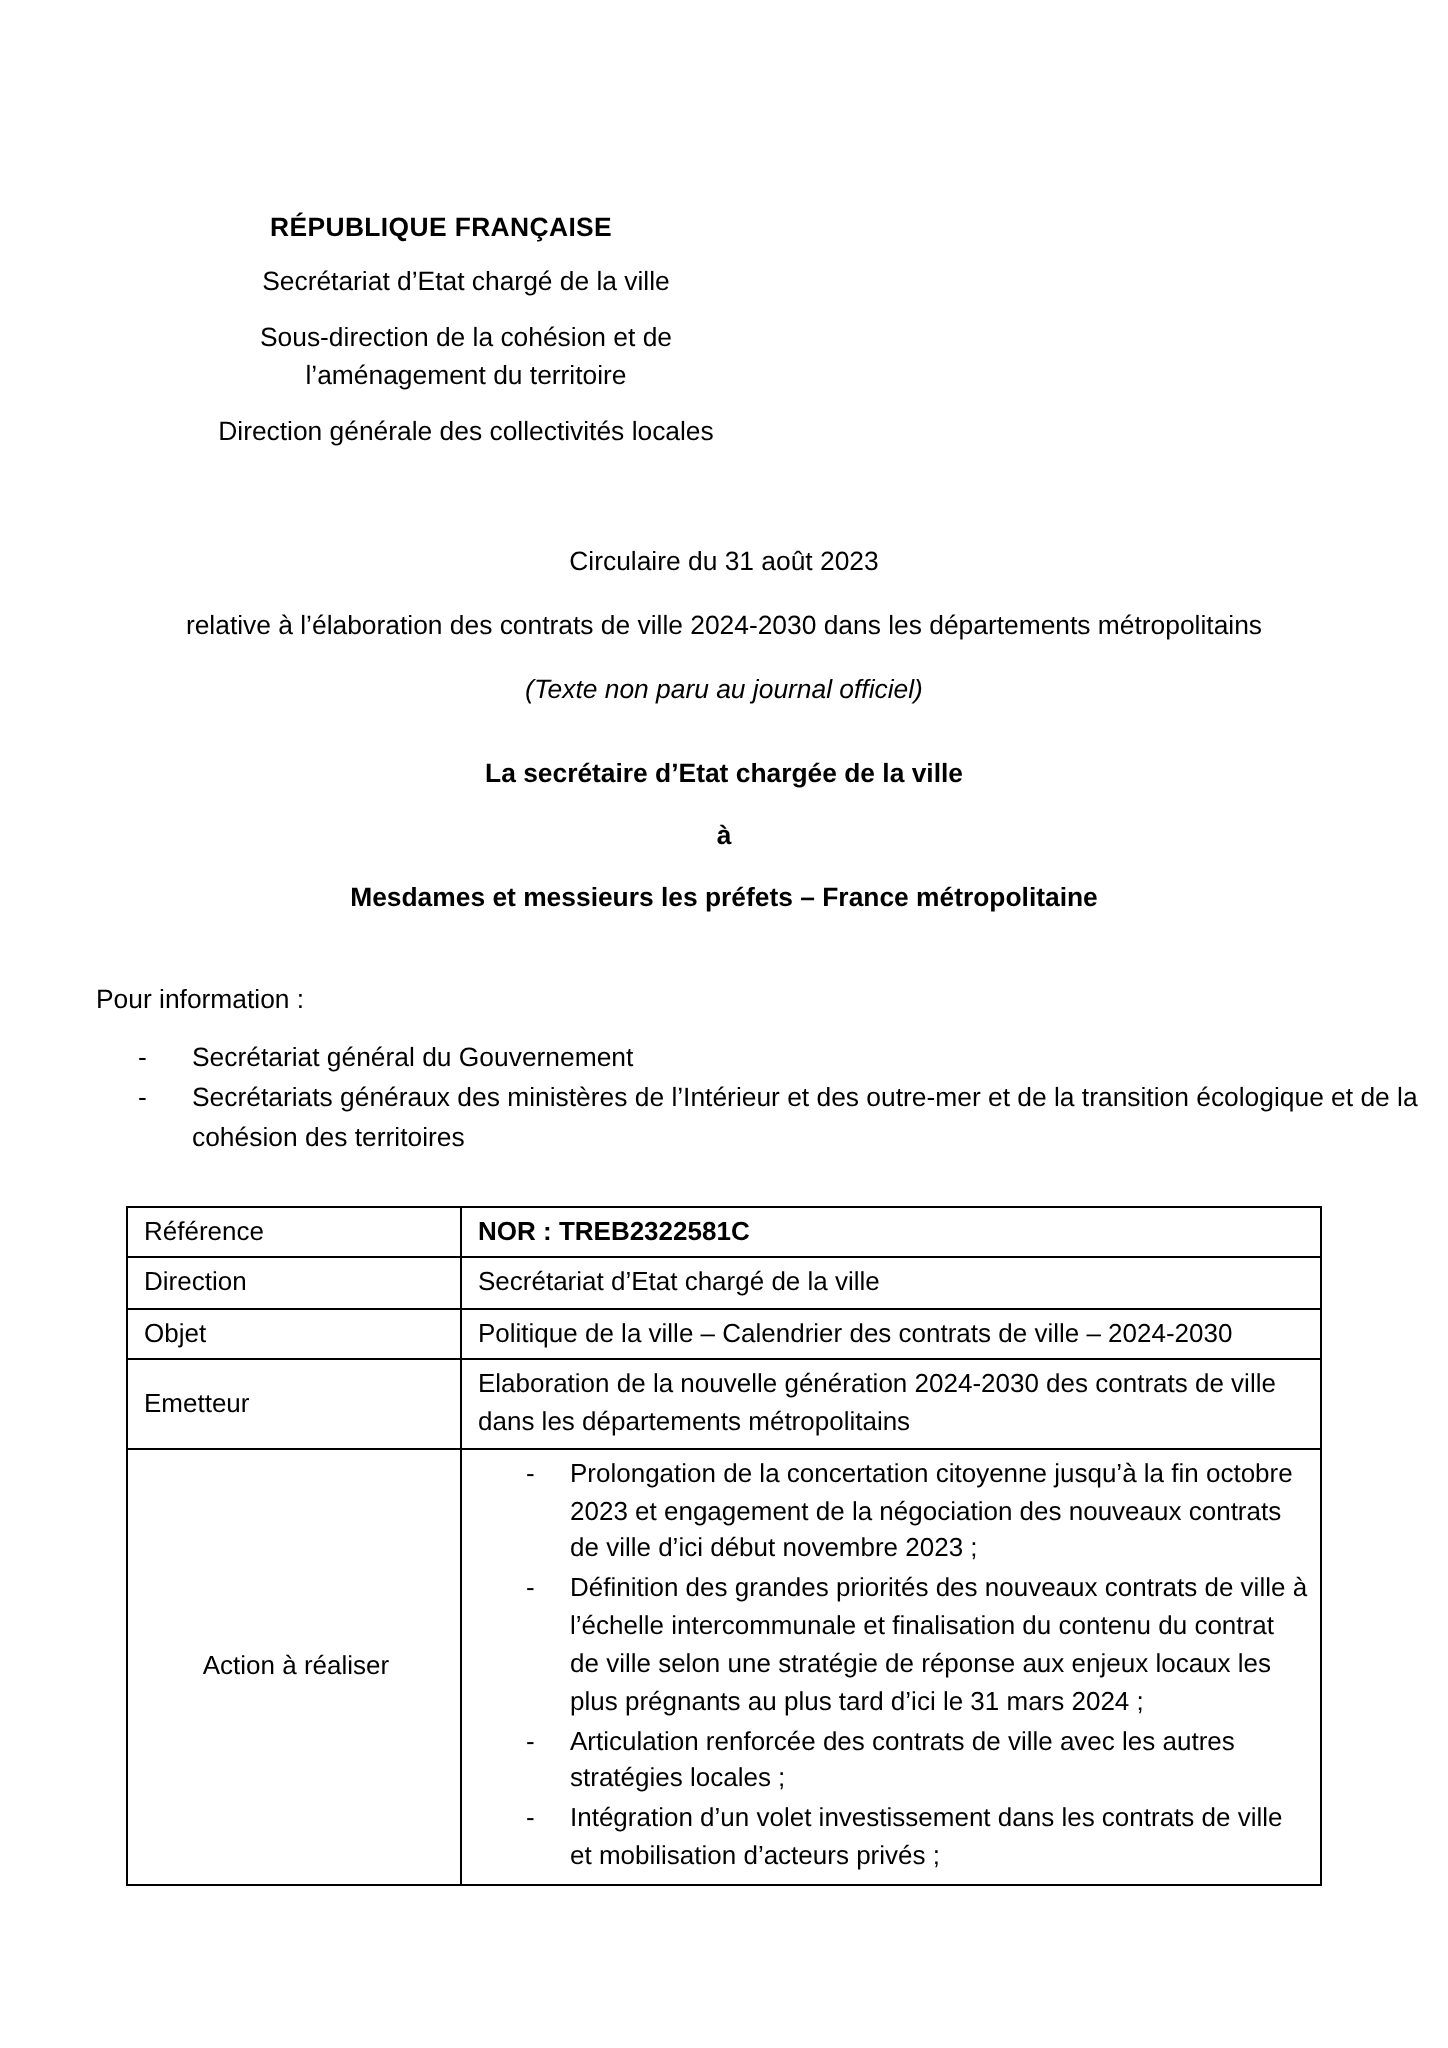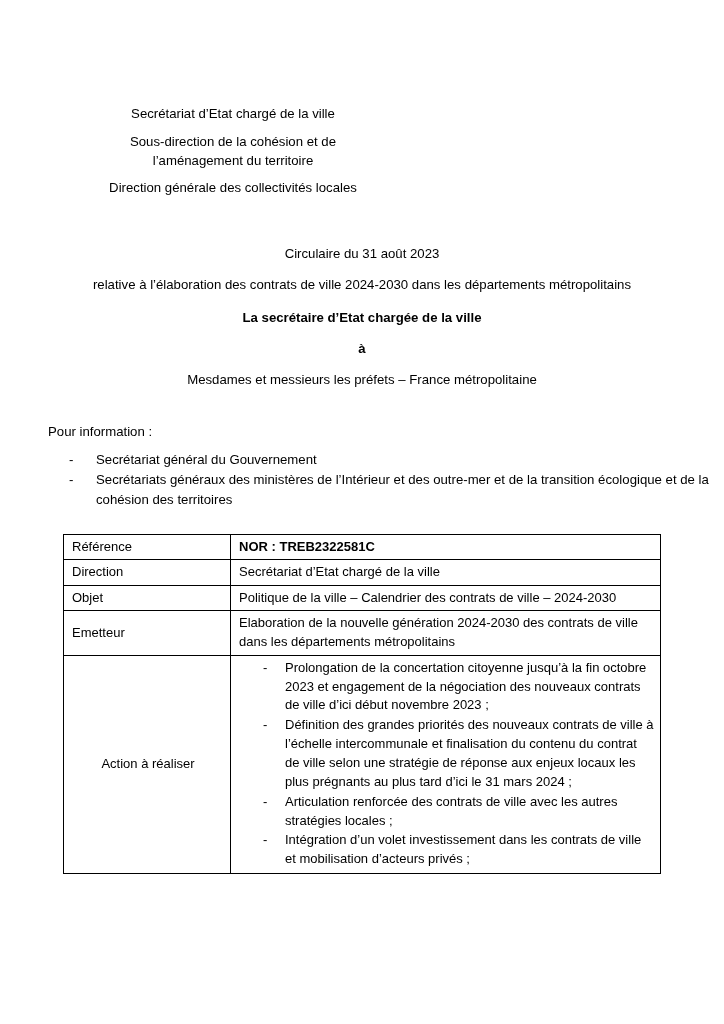--- a/index.html
+++ b/index.html
@@ -65,21 +65,21 @@
   }
   .title-block .addressee {
     font-weight: bold;
     margin-bottom: 11px;
   }
   .title-block .a {
     font-weight: bold;
     margin-bottom: 11px;
   }
   .title-block .prefets {
-    font-weight: normal;
+    font-weight: bold;
     margin-bottom: 0;
   }
 
   
   .info {
     margin-top: 32px;
     padding-left: 48px;
     font-size: 13.2px;
     line-height: 1.5;
   }
@@ -144,28 +144,30 @@
     left: 24px;
     top: 0;
   }
 </style>
 </head>
 <body>
 
 <div class="page">
 
   <div class="header">
+    <div class="rf">RÉPUBLIQUE FRANÇAISE</div>
     <div class="line single">Secrétariat d’Etat chargé de la ville</div>
     <div class="line">Sous-direction de la cohésion et de l’aménagement du territoire</div>
     <div class="line">Direction générale des collectivités locales</div>
   </div>
 
   <div class="title-block">
     <div class="circ">Circulaire du 31 août 2023</div>
     <div class="subject">relative à l’élaboration des contrats de ville 2024-2030 dans les départements métropolitains</div>
+    <div class="italic">(Texte non paru au journal officiel)</div>
     <div class="addressee">La secrétaire d’Etat chargée de la ville</div>
     <div class="a">à</div>
     <div class="prefets">Mesdames et messieurs les préfets – France métropolitaine</div>
   </div>
 
   <div class="info">
     <div class="pour">Pour information :</div>
     <ul>
       <li>
         <span class="dash">-</span>

